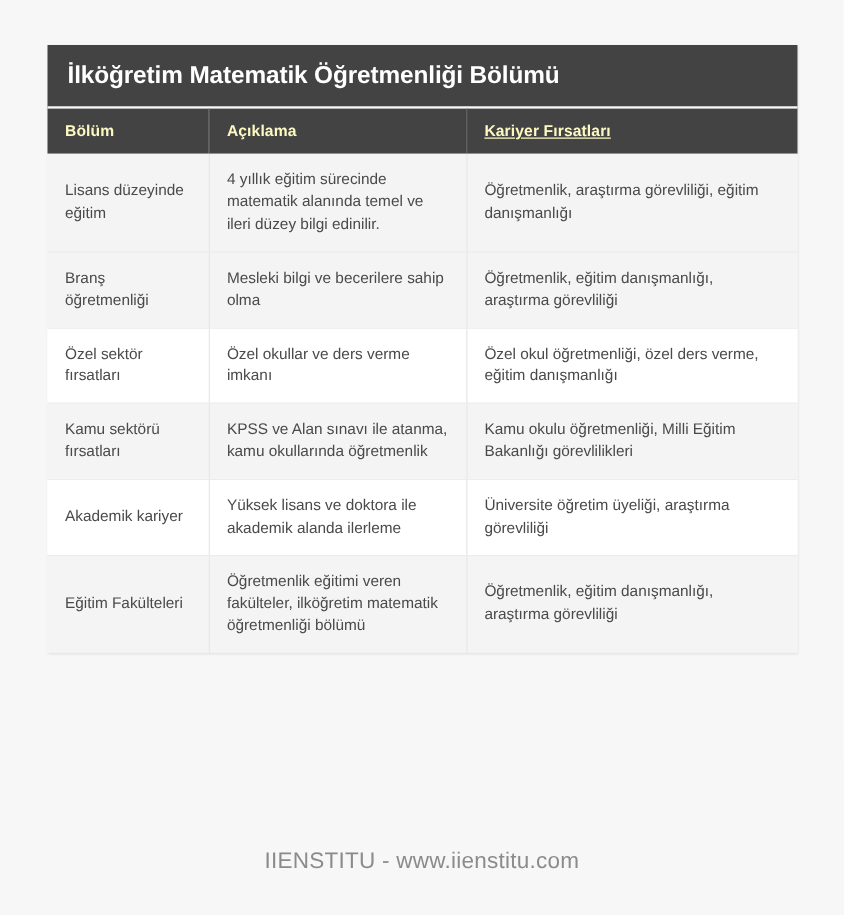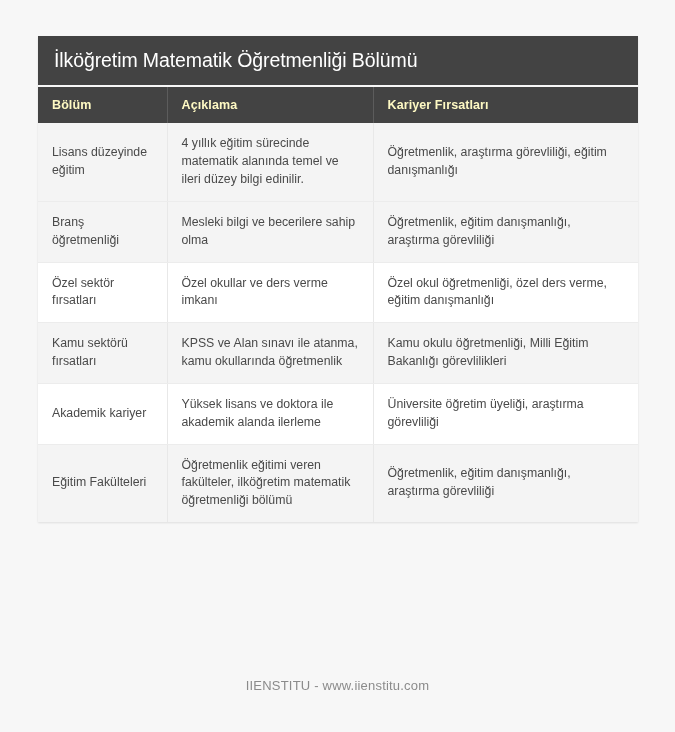--- a/index.html
+++ b/index.html
@@ -31,21 +31,21 @@
     box-sizing: border-box;
     background: #ffffff;
     box-shadow: 0 1px 2px rgba(0,0,0,0.10);
   }
 
   
   .table-title {
     background: #434343;
     color: #ffffff;
     font-size: 19.5px;
-    font-weight: normal;
+    font-weight: bold;
     letter-spacing: -0.1px;
     padding: 13px 16px 14px 16px;
     line-height: 1.15;
     box-sizing: border-box;
     border-bottom: 2px solid #f7f7f7;
   }
 
   
   table.data-table {
     width: 100%;
@@ -60,20 +60,21 @@
     font-weight: bold;
     text-align: left;
     padding: 11px 14px 11px 14px;
     vertical-align: middle;
     border-right: 1px solid #5c5c5c;
     box-sizing: border-box;
     letter-spacing: 0.1px;
   }
   table.data-table thead th:last-child {
     border-right: none;
+    text-decoration: underline;
   }
 
   table.data-table tbody td {
     font-size: 12.3px;
     color: #4a4a4a;
     line-height: 1.45;
     padding: 12px 14px 12px 14px;
     vertical-align: middle;
     border-right: 1px solid #e8e8e8;
     border-bottom: 1px solid #ececec;
@@ -98,21 +99,21 @@
   .col-2 { width: 206px; }
   .col-3 { width: 265px; }
 
   
   .footer-credit {
     position: absolute;
     left: 0;
     right: 0;
     top: 678px;
     text-align: center;
-    font-size: 13px;
+    font-size: 18px;
     color: #8b8b8b;
     letter-spacing: 0.2px;
   }
 </style>
 </head>
 <body>
 
 <div class="page">
 
   <div class="table-card">

